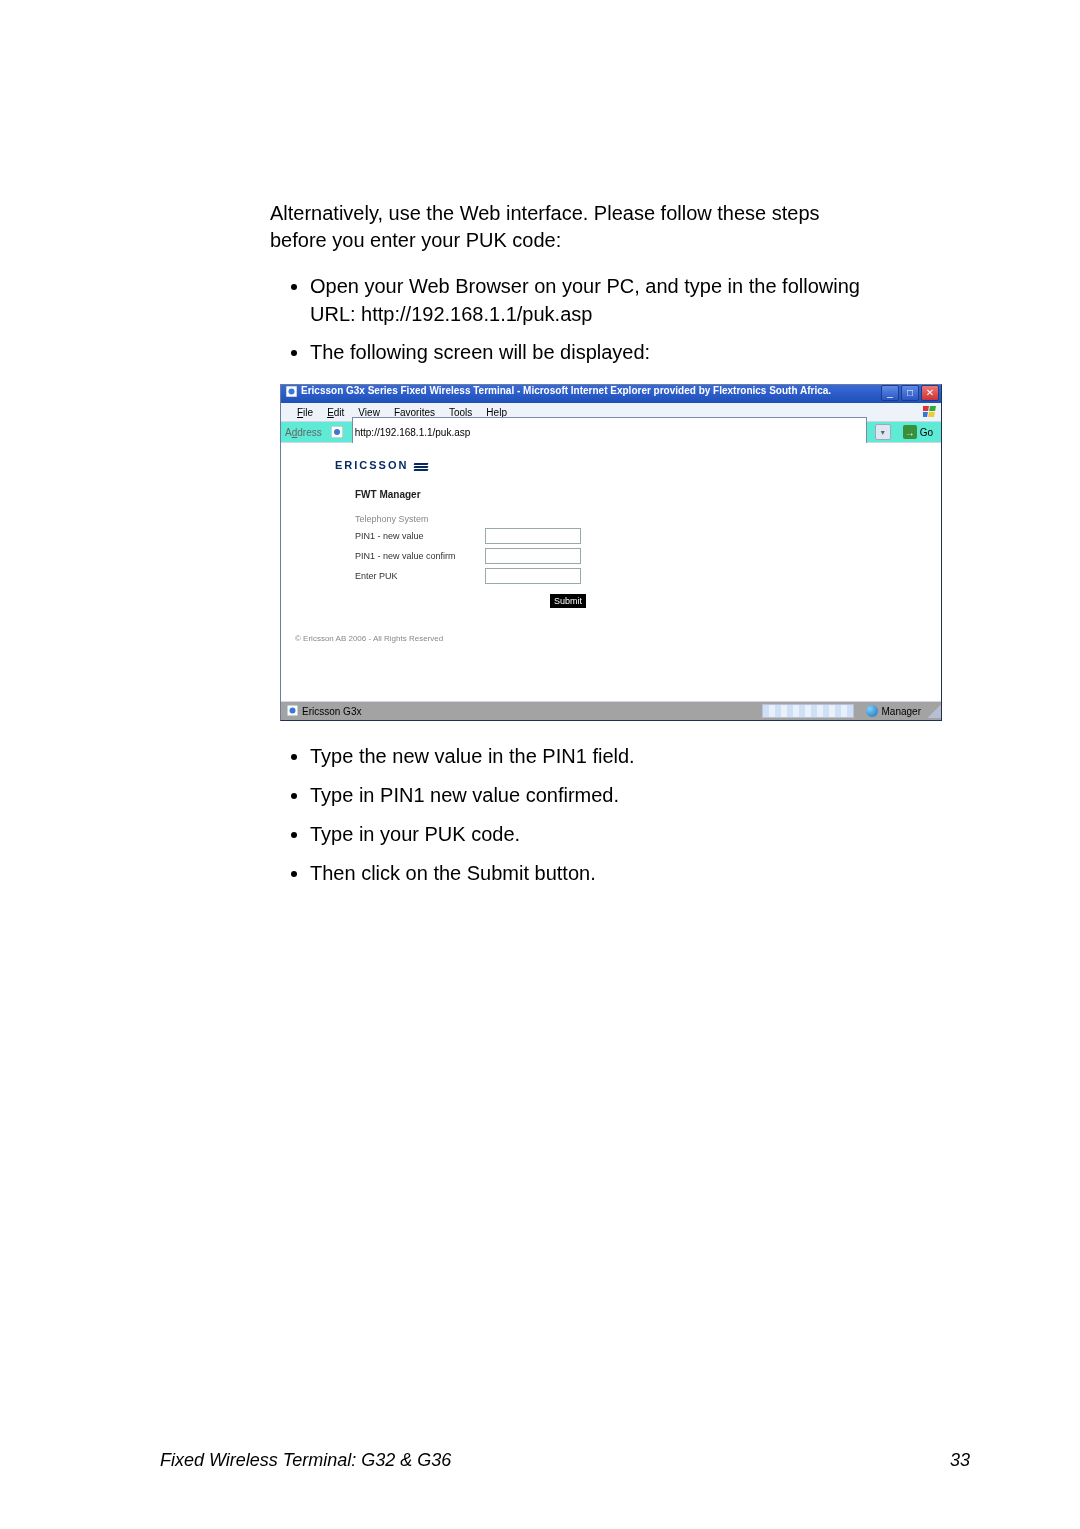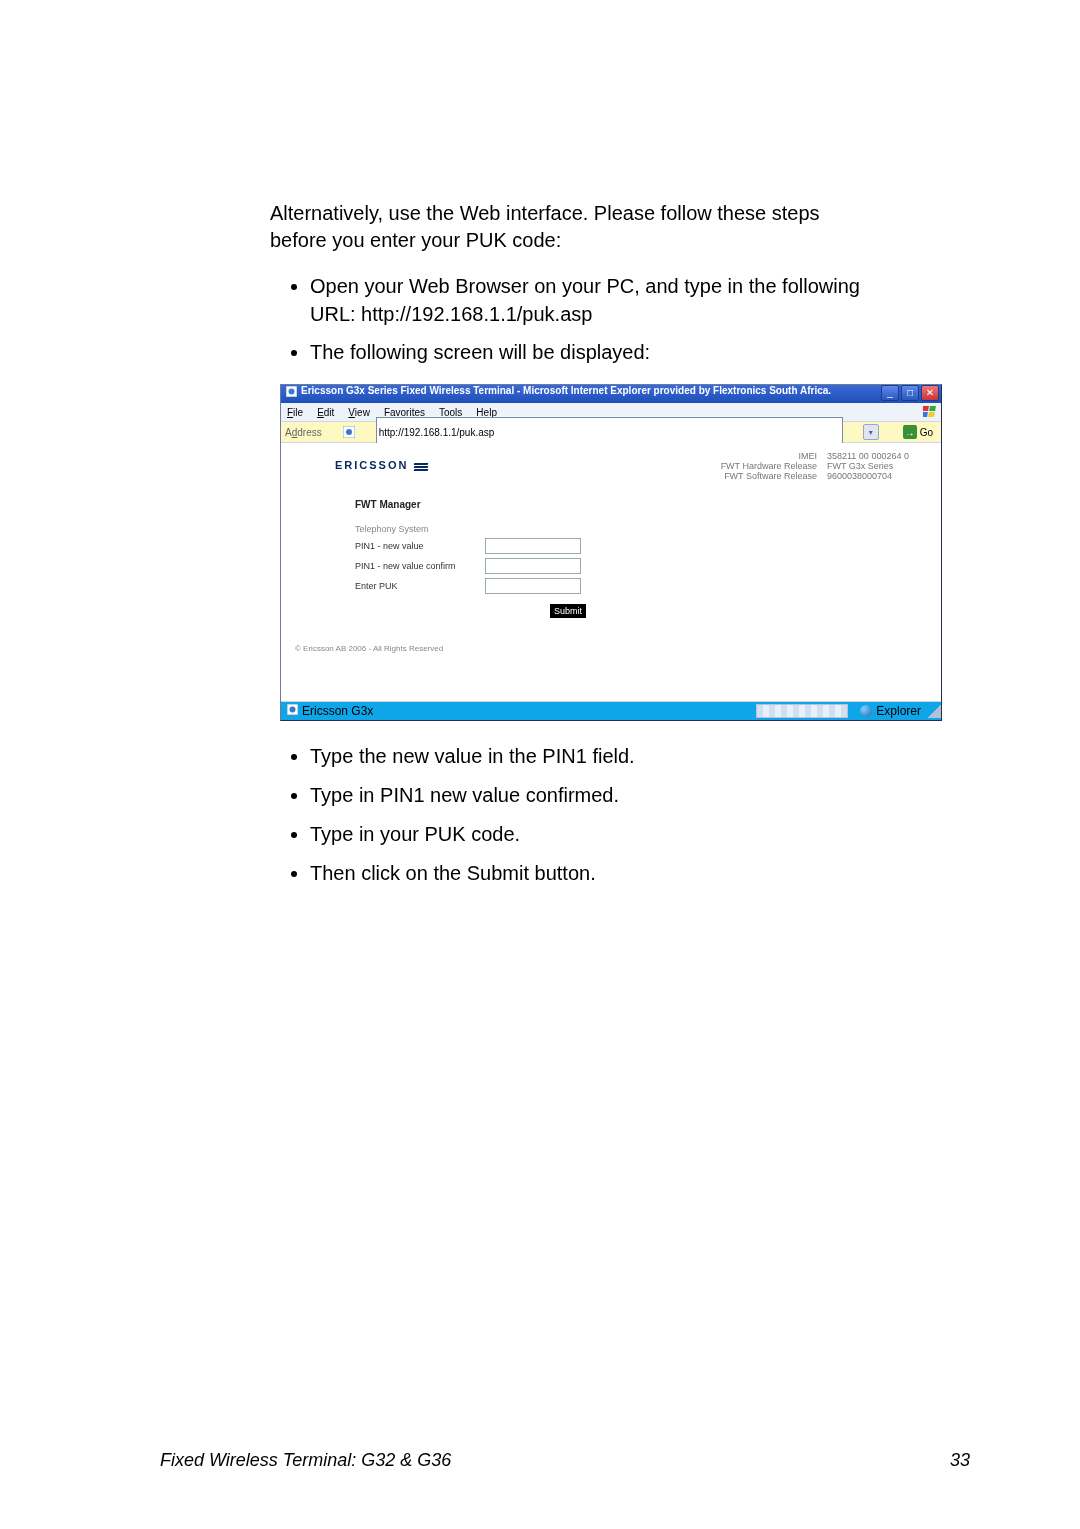--- a/index.html
+++ b/index.html
@@ -8,25 +8,25 @@
   ul.main{list-style:disc;padding-left:40px;margin:0 0 18px 0}
   ul.main>li{font-size:20px;line-height:1.4;margin-bottom:10px;max-width:560px}
   .figwrap{margin:14px 0 20px 10px}
   .window{width:660px;border:1px solid #6b7aa0;border-right-color:#22304f;border-bottom-color:#22304f;font-size:10px;background:#fff}
   .titlebar{height:18px;background:linear-gradient(#3a6ad6,#1f4fb8);color:#fff;display:flex;align-items:flex-start;padding:0 2px 0 4px;font-size:10px}
   .titlebar .ticon{width:12px;height:12px;margin-right:4px;display:flex;align-items:center;justify-content:center}
   .titlebar .title{flex:1;white-space:nowrap;overflow:hidden;text-overflow:ellipsis;font-weight:bold}
   .winbtns{display:flex;gap:2px}
   .winbtn{width:16px;height:14px;background:linear-gradient(#5f8bea,#2a56c0);border:1px solid #1a3d8f;border-radius:2px;color:#fff;display:flex;align-items:center;justify-content:center;font-size:10px;line-height:1}
   .winbtn.close{background:linear-gradient(#e77,#c33)}
-  .menubar{height:18px;background:#eef2f9;border-bottom:1px solid #cfd6e4;display:flex;align-items:center;padding-left:0;gap:2px;font-size:10px;color:#000}
+  .menubar{height:18px;background:#eef2f9;border-bottom:1px solid #cfd6e4;display:flex;align-items:center;padding-left:10px;gap:2px;font-size:10px;color:#000}
   .menubar .mitem{padding:2px 6px;cursor:default}
   .menubar .mitem u{text-decoration:underline}
   .windows-logo{margin-left:auto;margin-right:3px;width:16px;height:14px;display:flex;align-items:center;justify-content:center}
-  .addrbar{height:20px;background:#fef9c3;border-bottom:1px solid #cfd6e4;display:flex;align-items:center;padding:0 4px;font-size:10px;gap:20px}
+  .addrbar{height:20px;background:#5eead4;border-bottom:1px solid #cfd6e4;display:flex;align-items:center;padding:0 4px;font-size:10px;gap:8px}
   .addrbar .alabel{color:#666;white-space:nowrap}
   .addrbar .alabel u{text-decoration:underline}
   .addrbar .aicon{width:14px;height:14px;display:flex;align-items:center;justify-content:center}
   .addrbar input{flex:1;height:14px;font-size:10px;border:1px solid #7a8aa9;padding:7px 2px}
   .dropbtn{width:14px;height:14px;background:#dfe6f2;border:1px solid #9ab;border-radius:2px;display:flex;align-items:center;justify-content:center;color:#567;font-size:8px}
   .gobtn{display:flex;align-items:center;gap:3px;padding:0 4px;cursor:default}
   .gobtn .arrow{width:14px;height:14px;border-radius:2px;background:#3a8f3a;display:flex;align-items:center;justify-content:center;color:#fff;font-weight:bold}
   .viewport{background:#fff;height:258px;position:relative;padding:8px 14px 0 14px;box-sizing:border-box;color:#333}
   .toprow{display:flex;justify-content:space-between;align-items:flex-start}
   .brand{display:flex;align-items:flex-end;gap:6px;margin-left:40px;margin-top:8px}
@@ -39,21 +39,21 @@
   .devinfo .row .v{width:100px;text-align:left}
   .section{margin-left:60px;margin-top:18px}
   .section h4{margin:0 0 14px 0;font-size:10px;font-weight:bold;color:#222}
   .section .sub{font-size:9px;color:#888;margin-bottom:4px}
   .formrow{display:flex;align-items:center;margin-bottom:4px}
   .formrow .flabel{width:130px;font-size:9px;color:#333}
   .formrow input{width:90px;height:12px;border:1px solid #9aa;font-size:9px}
   .submitwrap{margin:10px 0 0 195px}
   .submitbtn{background:#000;color:#fff;border:none;font-size:9px;padding:2px 4px;cursor:default}
   .copyright{font-size:8px;color:#888;margin-top:26px;margin-left:0}
-  .statusbar{height:18px;background:#0ea5e9;border-top:1px solid #cfd6e4;display:flex;align-items:center;font-size:12px}
+  .statusbar{height:18px;background:#a3a3a3;border-top:1px solid #cfd6e4;display:flex;align-items:center;font-size:10px}
   .statusbar .scell{padding:0 6px;display:flex;align-items:center;gap:4px}
   .statusbar .grow{flex:1}
   .statusbar .progress{width:90px;height:12px;border:1px solid #b9c2d4;background:repeating-linear-gradient(90deg,#cfe0f5 0 6px,#e8f0fb 6px 12px)}
   .globe{width:12px;height:12px;border-radius:50%;background:radial-gradient(circle at 30% 30%,#7fd0ff,#1a6db8);display:inline-block}
   .grip{width:14px;height:14px;background:linear-gradient(135deg,transparent 50%,#b6bfd3 50%);margin-left:auto}
   ul.after{list-style:disc;padding-left:40px;margin:18px 0 0 0}
   ul.after>li{font-size:20px;line-height:1.55;margin-bottom:8px}
   .footer{position:absolute;bottom:58px;left:160px;right:110px;display:flex;justify-content:space-between;font-size:18px;font-style:italic;color:#000}
   .footer .pg{font-style:italic}
 </style>
@@ -123,34 +123,20 @@
       <div class="viewport">
         <div class="toprow">
           <div class="brand">
             <span class="ename">ERICSSON</span>
             <span class="ewaves">
                 <div></div>
                 <div></div>
                 <div></div>
               </span>
           </div>
-          <div class="devinfo">
-            <div class="row">
-                <span class="k">IMEI</span>
-                <span class="v">358211 00 000264 0</span>
-              </div>
-            <div class="row">
-                <span class="k">FWT Hardware Release</span>
-                <span class="v">FWT G3x Series</span>
-              </div>
-            <div class="row">
-                <span class="k">FWT Software Release</span>
-                <span class="v">9600038000704</span>
-              </div>
-          </div>
         </div>
 
         <div class="section">
           <h4>FWT Manager</h4>
           <div class="sub">Telephony System</div>
 
           <div class="formrow">
             <span class="flabel">PIN1 - new value</span>
             <input type="text" style="">
           </div>
@@ -180,21 +166,21 @@
               </svg>
           </span>
           <span>Ericsson G3x</span>
         </div>
         <div class="grow"></div>
         <div class="scell">
             <div class="progress"></div>
           </div>
         <div class="scell">
           <span class="globe"></span>
-          <span>Explorer</span>
+          <span>Manager</span>
         </div>
         <div class="grip"></div>
       </div>
 
     </div>
   </div>
 
   <ul class="after">
     <li>Type the new value in the PIN1 field.</li>
     <li>Type in PIN1 new value confirmed.</li>

